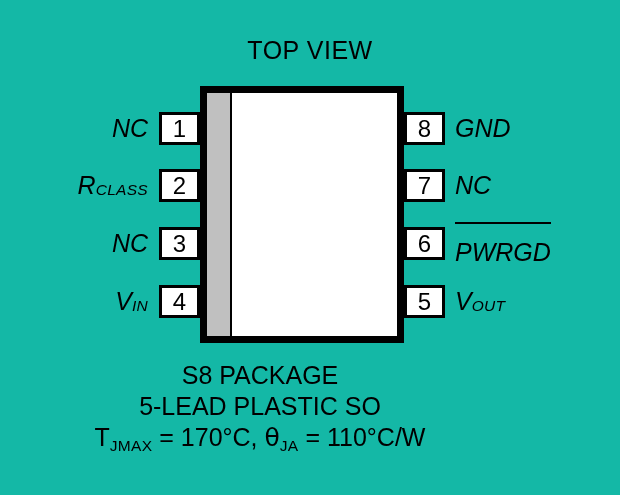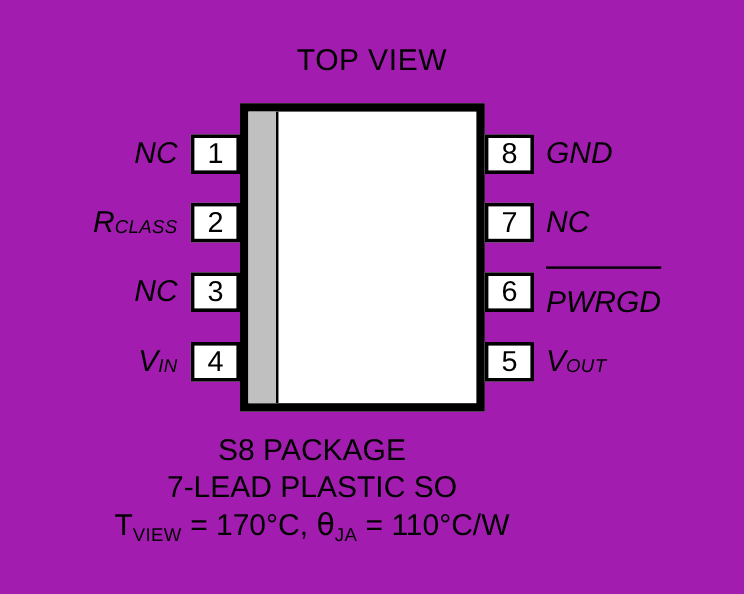--- a/index.html
+++ b/index.html
@@ -9,21 +9,21 @@
     background: #ffffff;
   }
   body {
     font-family: "Liberation Sans", sans-serif;
     color: #000000;
   }
   #diagram {
     position: relative;
     width: 620px;
     height: 495px;
-    background: #a21caf;
+    background: #14b8a6;
     overflow: hidden;
   }
 
   
   .top-view-title {
     position: absolute;
     left: 0;
     top: 38px;
     width: 620px;
     text-align: center;
@@ -208,19 +208,19 @@
   <div class="pin-box right row-4">
     <span>5</span>
   </div>
   <div class="pin-label right row-4">
     <span>V</span>
       <sub>OUT</sub>
   </div>
 
   <div class="caption caption-line-1">S8 PACKAGE</div>
 
-  <div class="caption caption-line-2">7-LEAD PLASTIC SO</div>
+  <div class="caption caption-line-2">5-LEAD PLASTIC SO</div>
 
   <div class="caption caption-line-3">
-    <span>T</span><sub>VIEW</sub><span> = 170°C, </span><span class="theta">θ</span><sub>JA</sub><span> = 110°C/W</span>
+    <span>T</span><sub>JMAX</sub><span> = 170°C, </span><span class="theta">θ</span><sub>JA</sub><span> = 110°C/W</span>
   </div>
 
 </div>
 
 </body></html>

